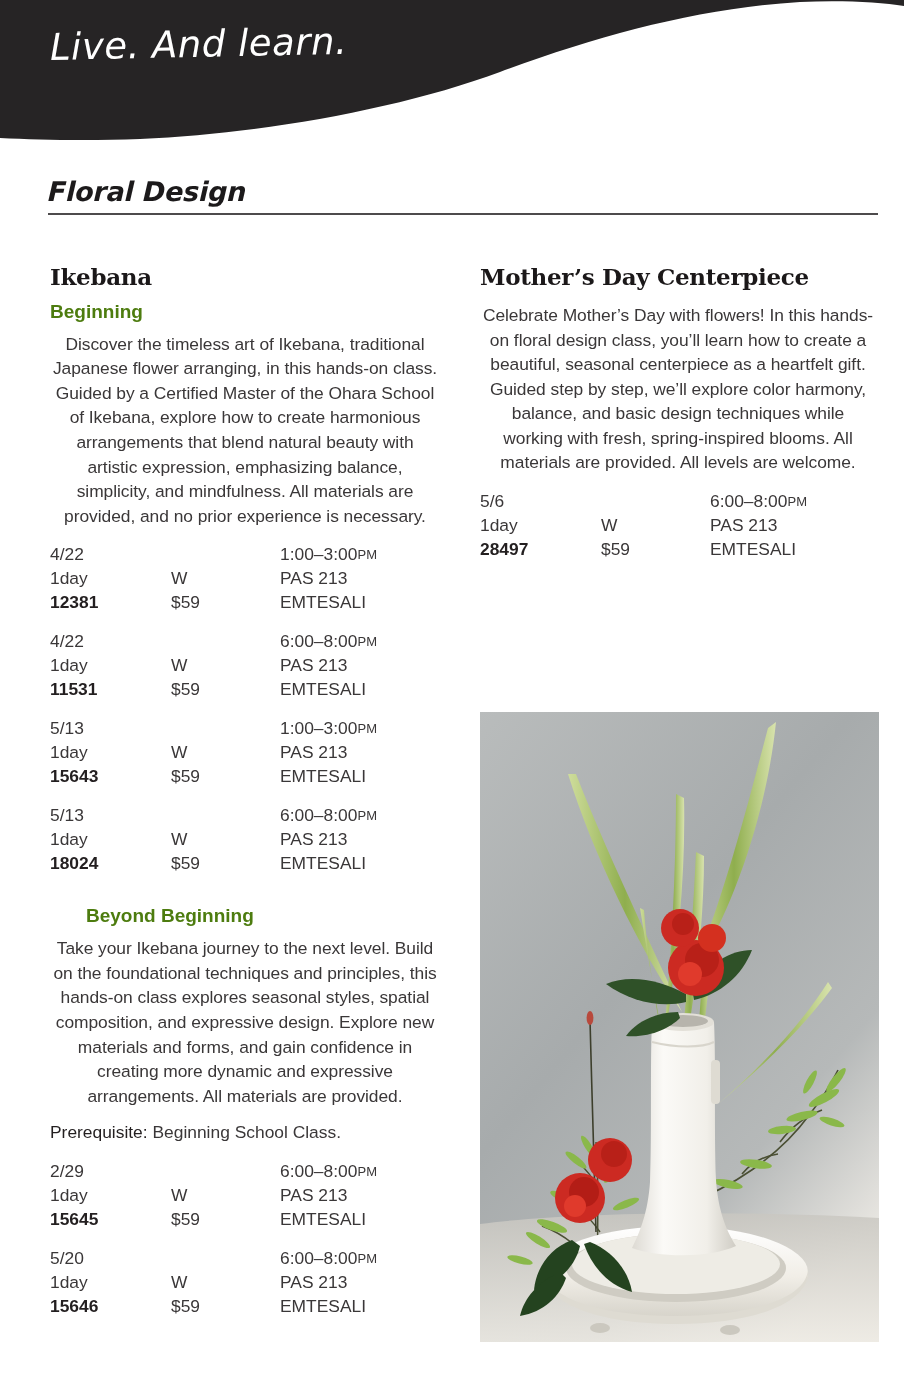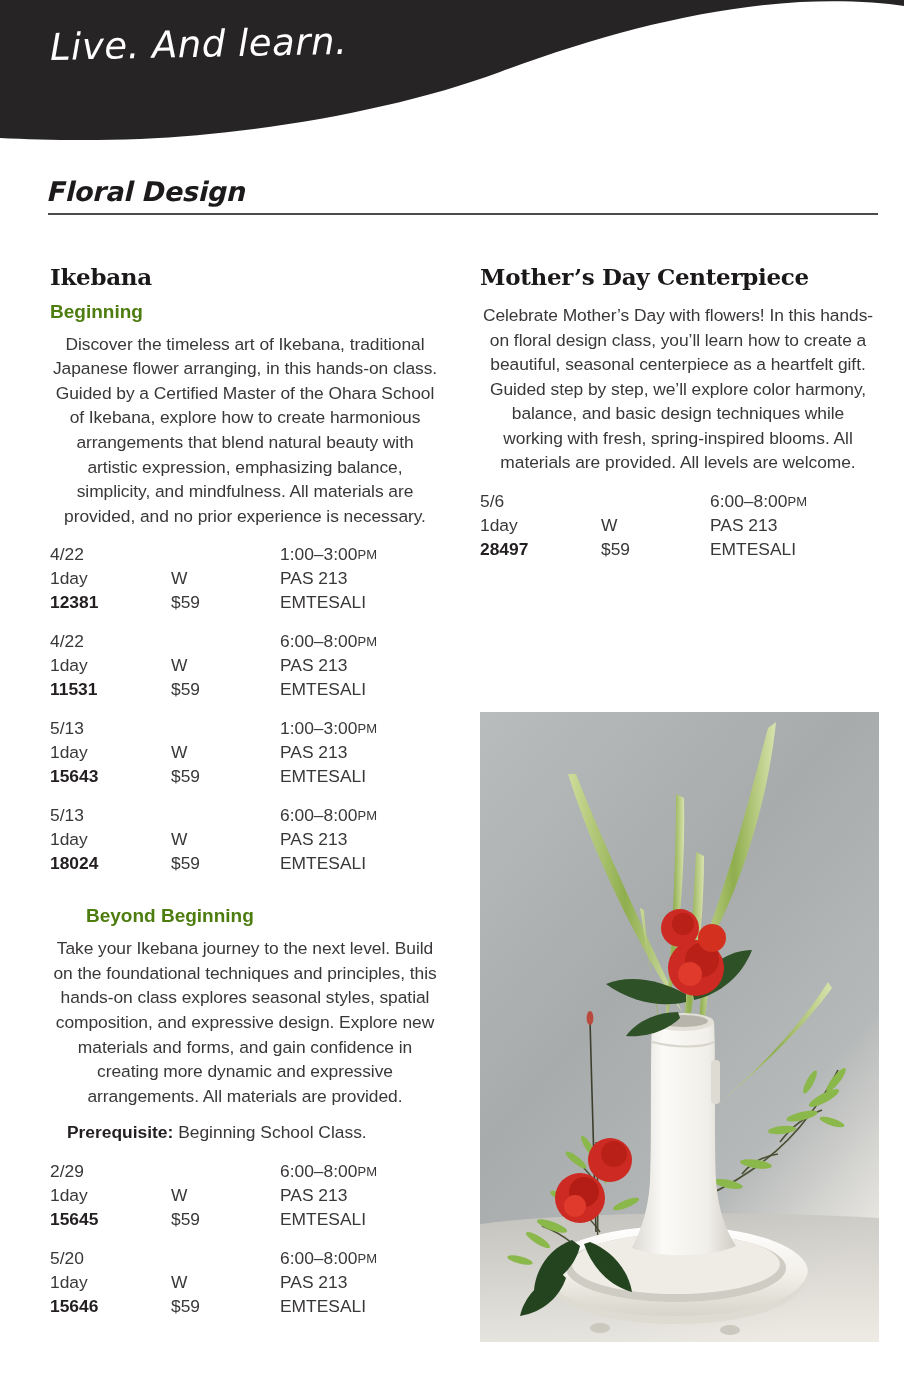--- a/index.html
+++ b/index.html
@@ -105,21 +105,21 @@
     color: #3a3738;
     letter-spacing: -0.05px;
     text-align: center;
   }
   p.prereq {
     margin: 10px 0 10px 0;
     font-size: 17.4px;
     line-height: 24.6px;
     color: #3a3738;
   }
-  p.prereq b { font-weight: 700; color: #231f20; margin-left: 17px; }
+  p.prereq b { font-weight: 400; color: #231f20; }
 
   
   .listing {
     margin-top: 14px;
   }
   .listing-block {
     margin-bottom: 15px;
     position: relative;
     height: 72px;
   }

